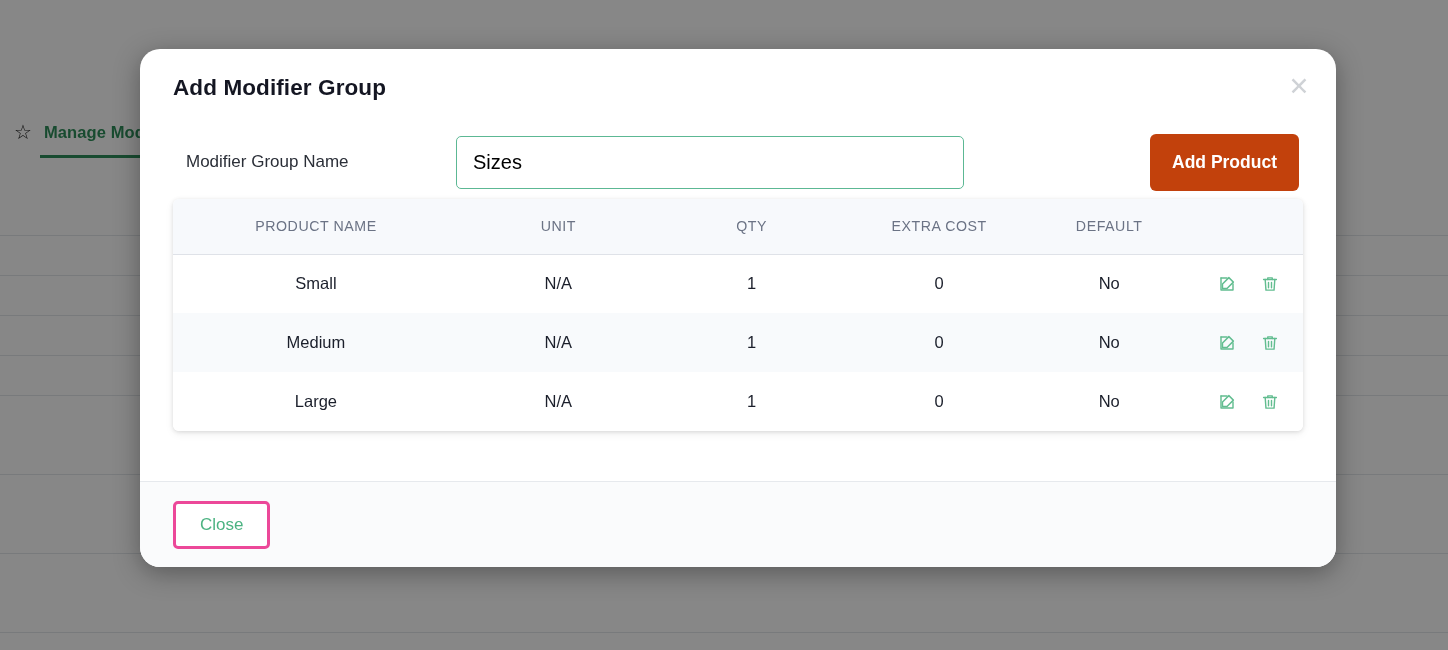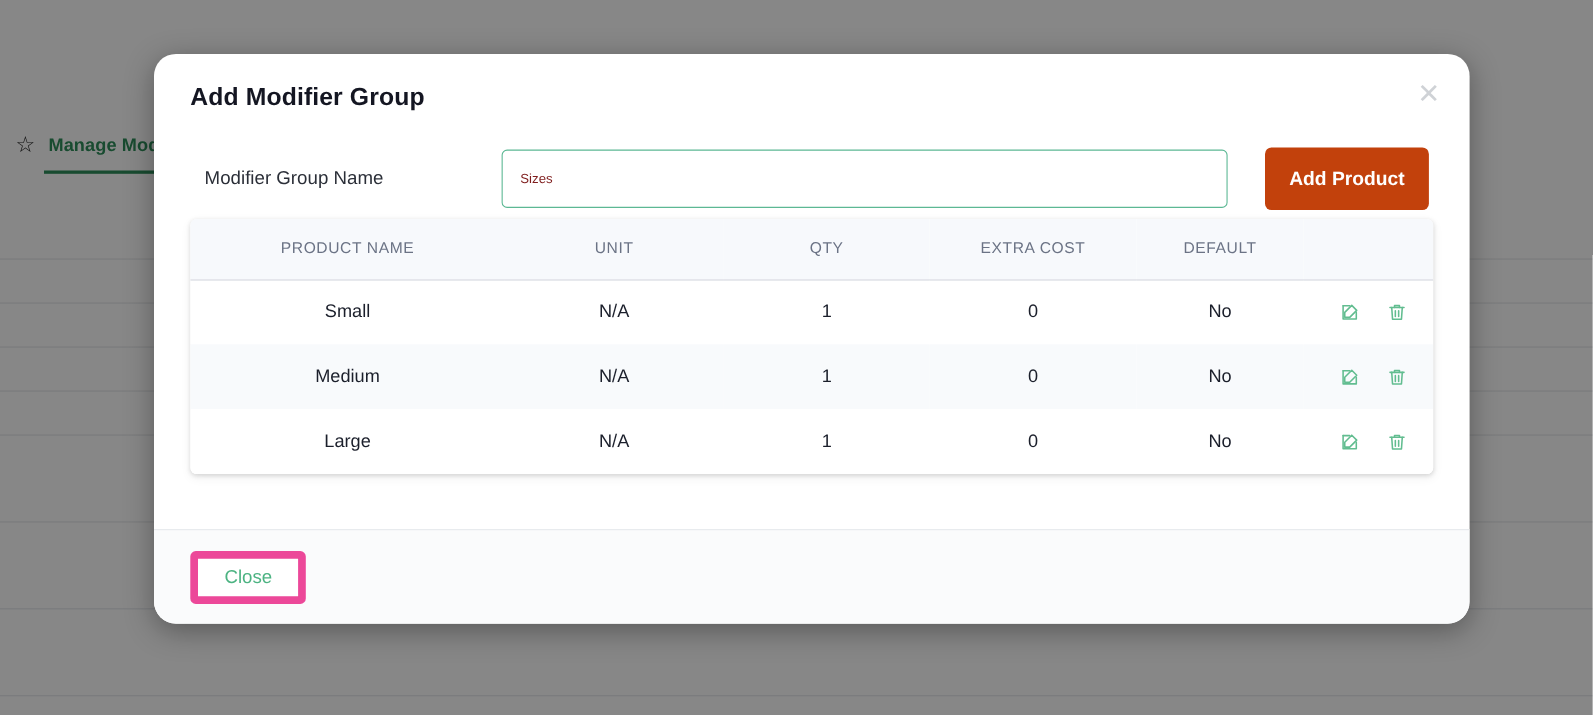--- a/index.html
+++ b/index.html
@@ -131,27 +131,27 @@
     height: 74px;
     padding: 0 13px;
   }
   .form-label {
     width: 283px;
     font-size: 17px;
     color: #2b2f38;
     padding-left: 13px;
   }
   .form-input {
-    width: 660px;
+    width: 508px;
     height: 53px;
     border: 1px solid #5cb894;
     border-radius: 5px;
     padding: 0 16px;
-    font-size: 12px;
-    color: #7f1d1d;
+    font-size: 20px;
+    color: #000000;
     font-family: "Liberation Sans", sans-serif;
     outline: none;
     background: #fff;
   }
   .form-spacer { flex: 1 1 auto; }
   .btn-add-product {
     height: 57px;
     padding: 0 22px;
     background: #c2410c;
     color: #ffffff;
@@ -231,21 +231,21 @@
     border-top: 1px solid #e6e9ed;
     background: #fafbfc;
     display: flex;
     align-items: center;
     padding: 0 33px;
   }
   .btn-close {
     height: 48px;
     padding: 0 24px;
     background: #ffffff;
-    border: 7px solid #ec4899;
+    border: 3px solid #ec4899;
     border-radius: 5px;
     color: #4cb382;
     font-size: 17px;
     font-family: "Liberation Sans", sans-serif;
     cursor: pointer;
   }
   .footer-spacer { flex: 1 1 auto; }
   .btn-save {
     height: 48px;
     padding: 0 26px;

